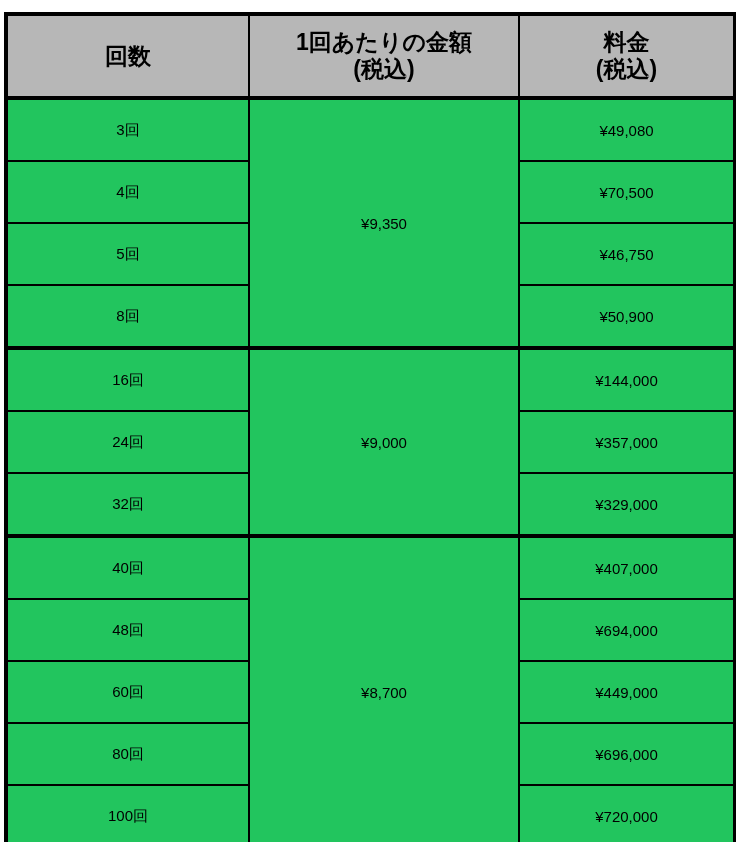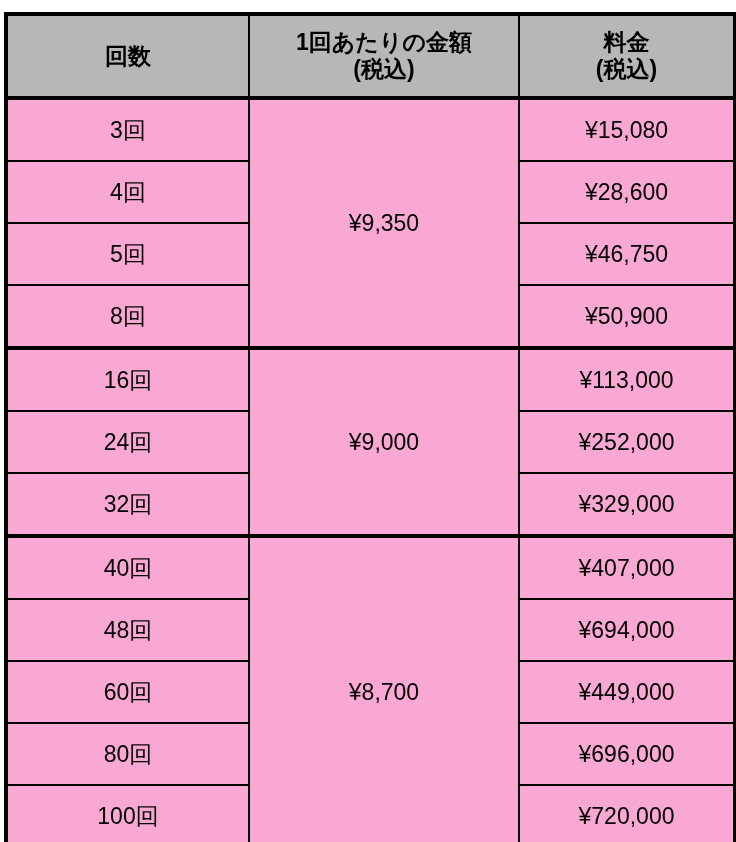--- a/index.html
+++ b/index.html
@@ -13,21 +13,21 @@
   }
   table.price th, table.price td {
     border:2px solid #000;
     text-align:center; vertical-align:middle;
     padding:0; color:#000;
   }
   table.price th {
     background:#b7b7b7; font-weight:bold; font-size:23px; line-height:27px;
     height:80px; border-bottom:4px solid #000;
   }
-  table.price td { font-size:23px; height:60px; background:#f9a8d4; }
+  table.price td { font-size:15px; height:60px; background:#22c55e; }
   tr.group-start td { border-top:4px solid #000; }
   col.c1 { width:243px; } col.c2 { width:270px; } col.c3 { width:216px; }
 </style>
 </head>
 <body>
 
 <table class="price">
   <colgroup>
       <col class="c1">
       <col class="c2">
@@ -38,43 +38,43 @@
       <th><span>回数</span></th>
       <th><span>1回あたりの金額</span><br><span>(税込)</span></th>
       <th><span>料金</span><br><span>(税込)</span></th>
     </tr>
   </thead>
   <tbody>
 
     <tr class="group-start">
       <td>3回</td>
       <td rowspan="4">¥9,350</td>
-      <td>¥15,080</td>
+      <td>¥49,080</td>
     </tr>
     <tr>
       <td>4回</td>
-      <td>¥28,600</td>
+      <td>¥70,500</td>
     </tr>
     <tr>
       <td>5回</td>
       <td>¥46,750</td>
     </tr>
     <tr>
       <td>8回</td>
       <td>¥50,900</td>
     </tr>
 
     <tr class="group-start">
       <td>16回</td>
       <td rowspan="3">¥9,000</td>
-      <td>¥113,000</td>
+      <td>¥144,000</td>
     </tr>
     <tr>
       <td>24回</td>
-      <td>¥252,000</td>
+      <td>¥357,000</td>
     </tr>
     <tr>
       <td>32回</td>
       <td>¥329,000</td>
     </tr>
 
     <tr class="group-start">
       <td>40回</td>
       <td rowspan="5">¥8,700</td>
       <td>¥407,000</td>

